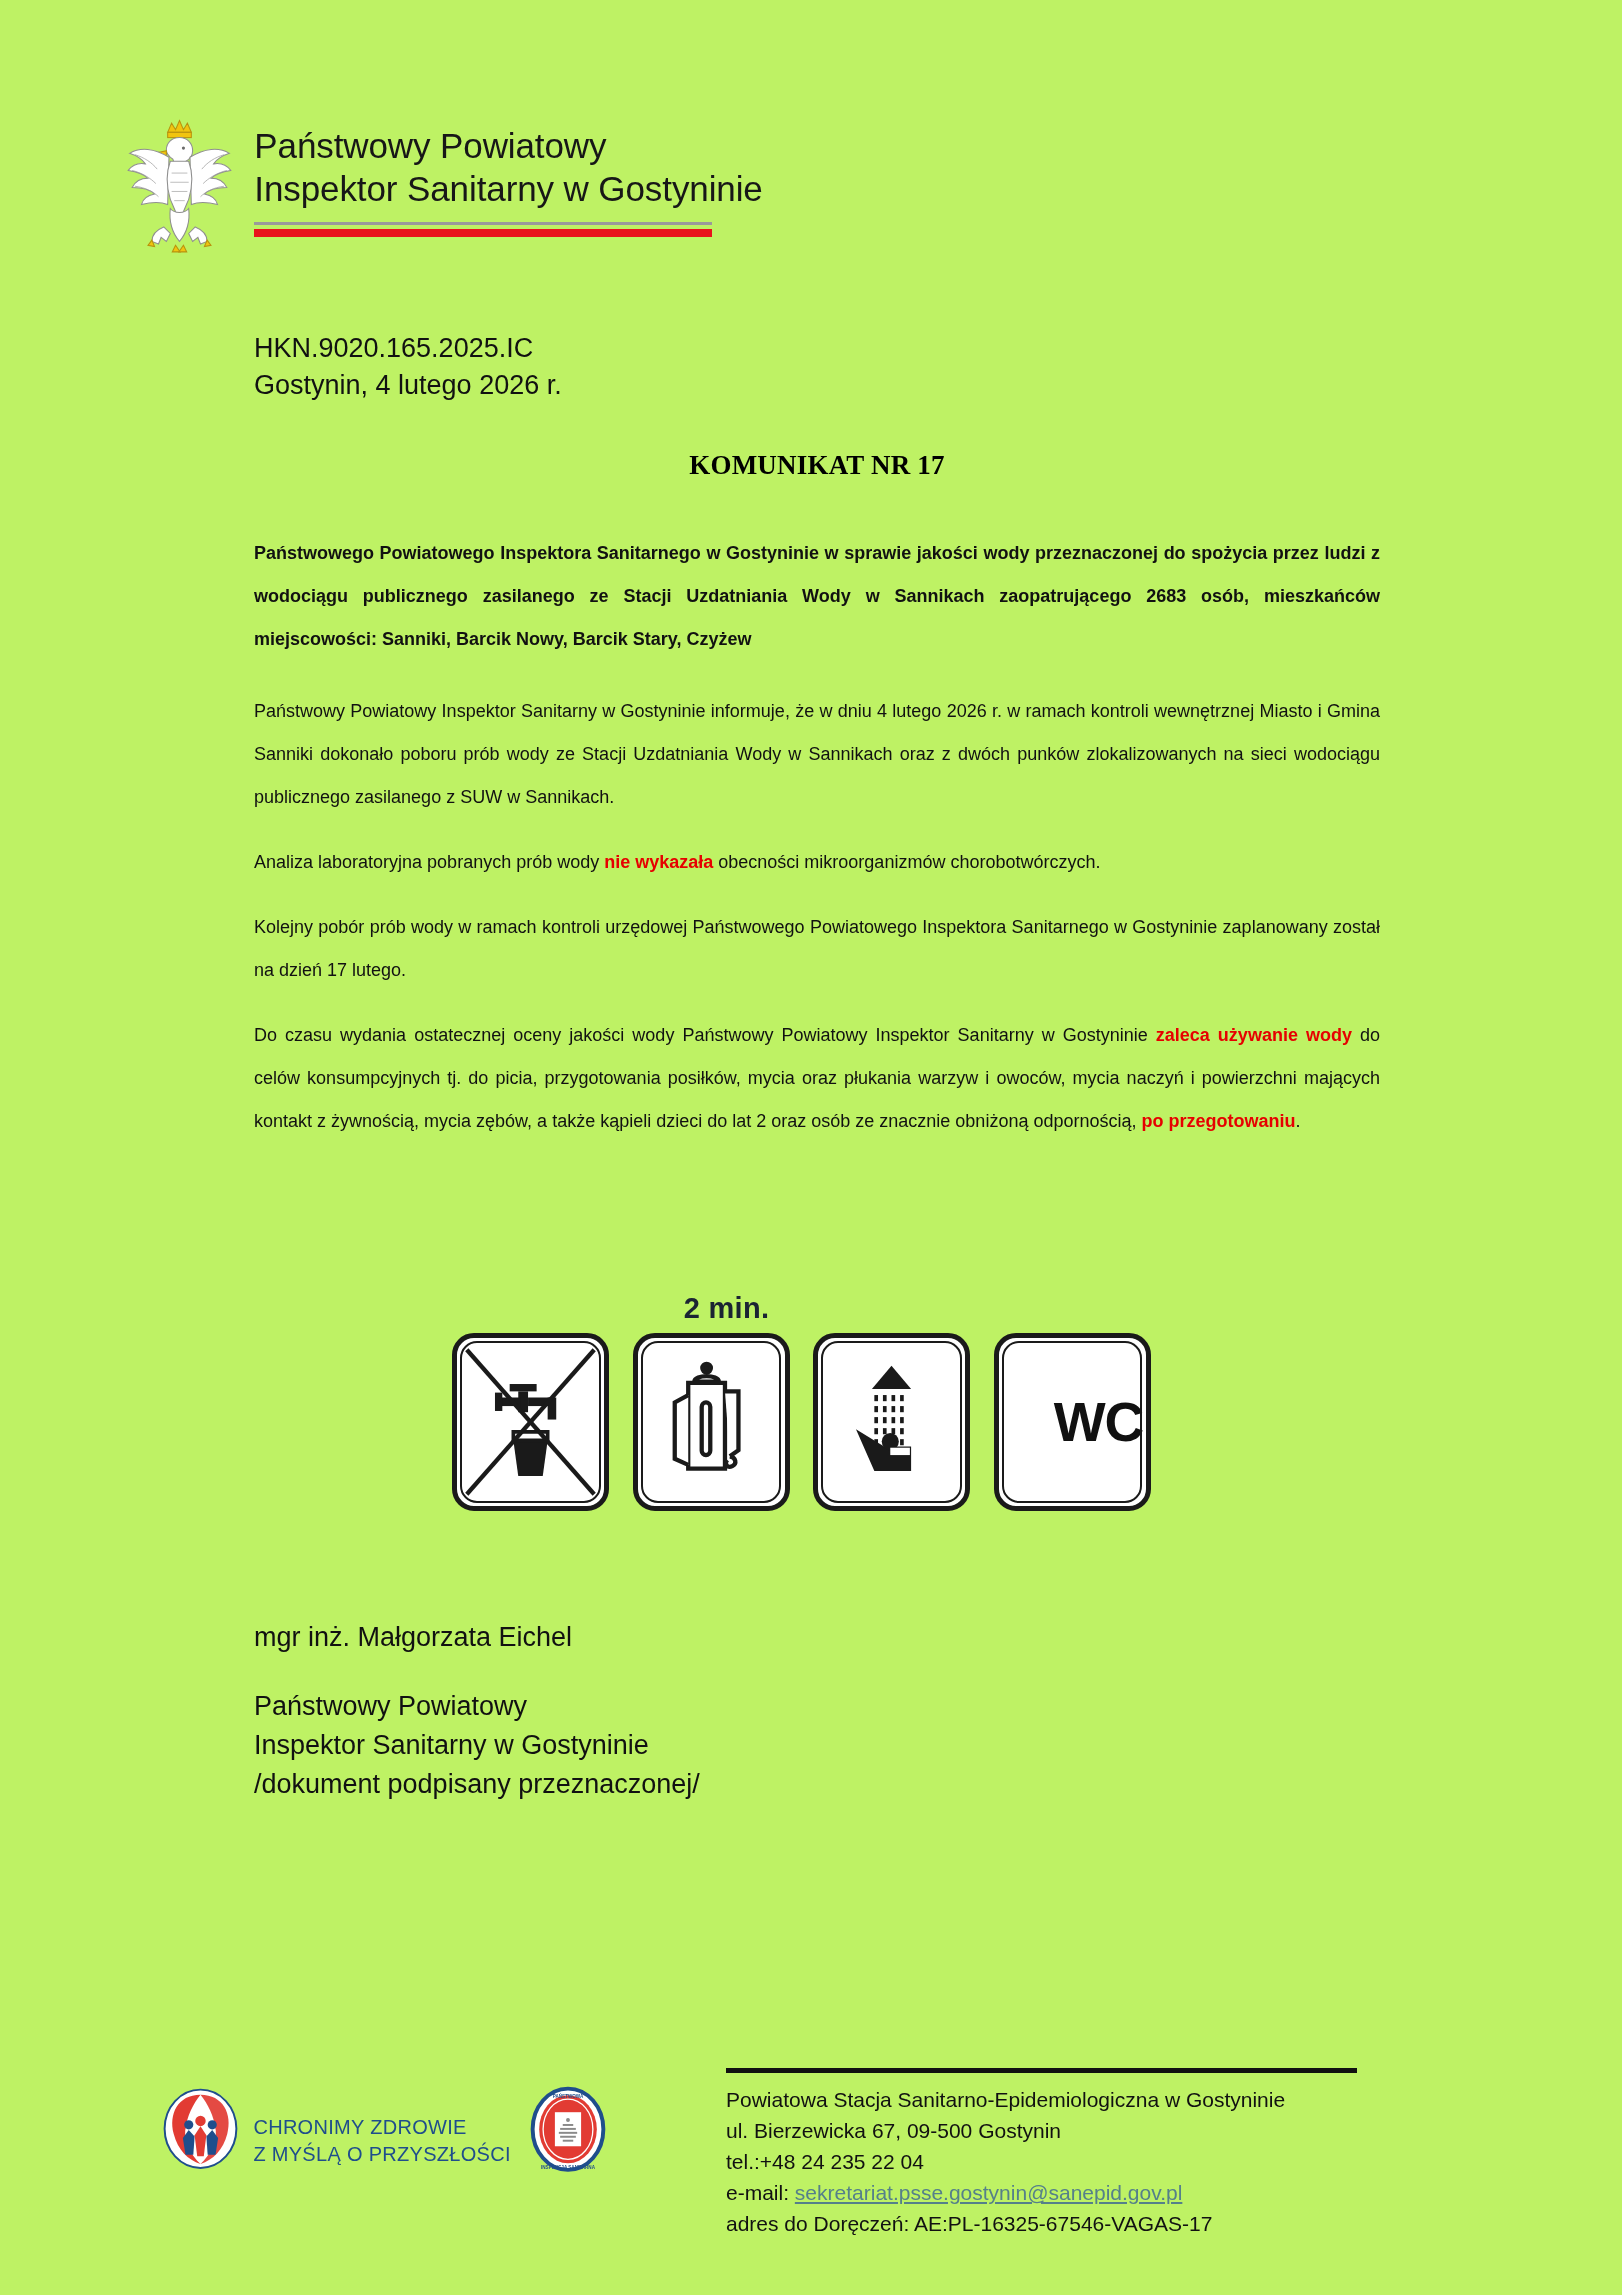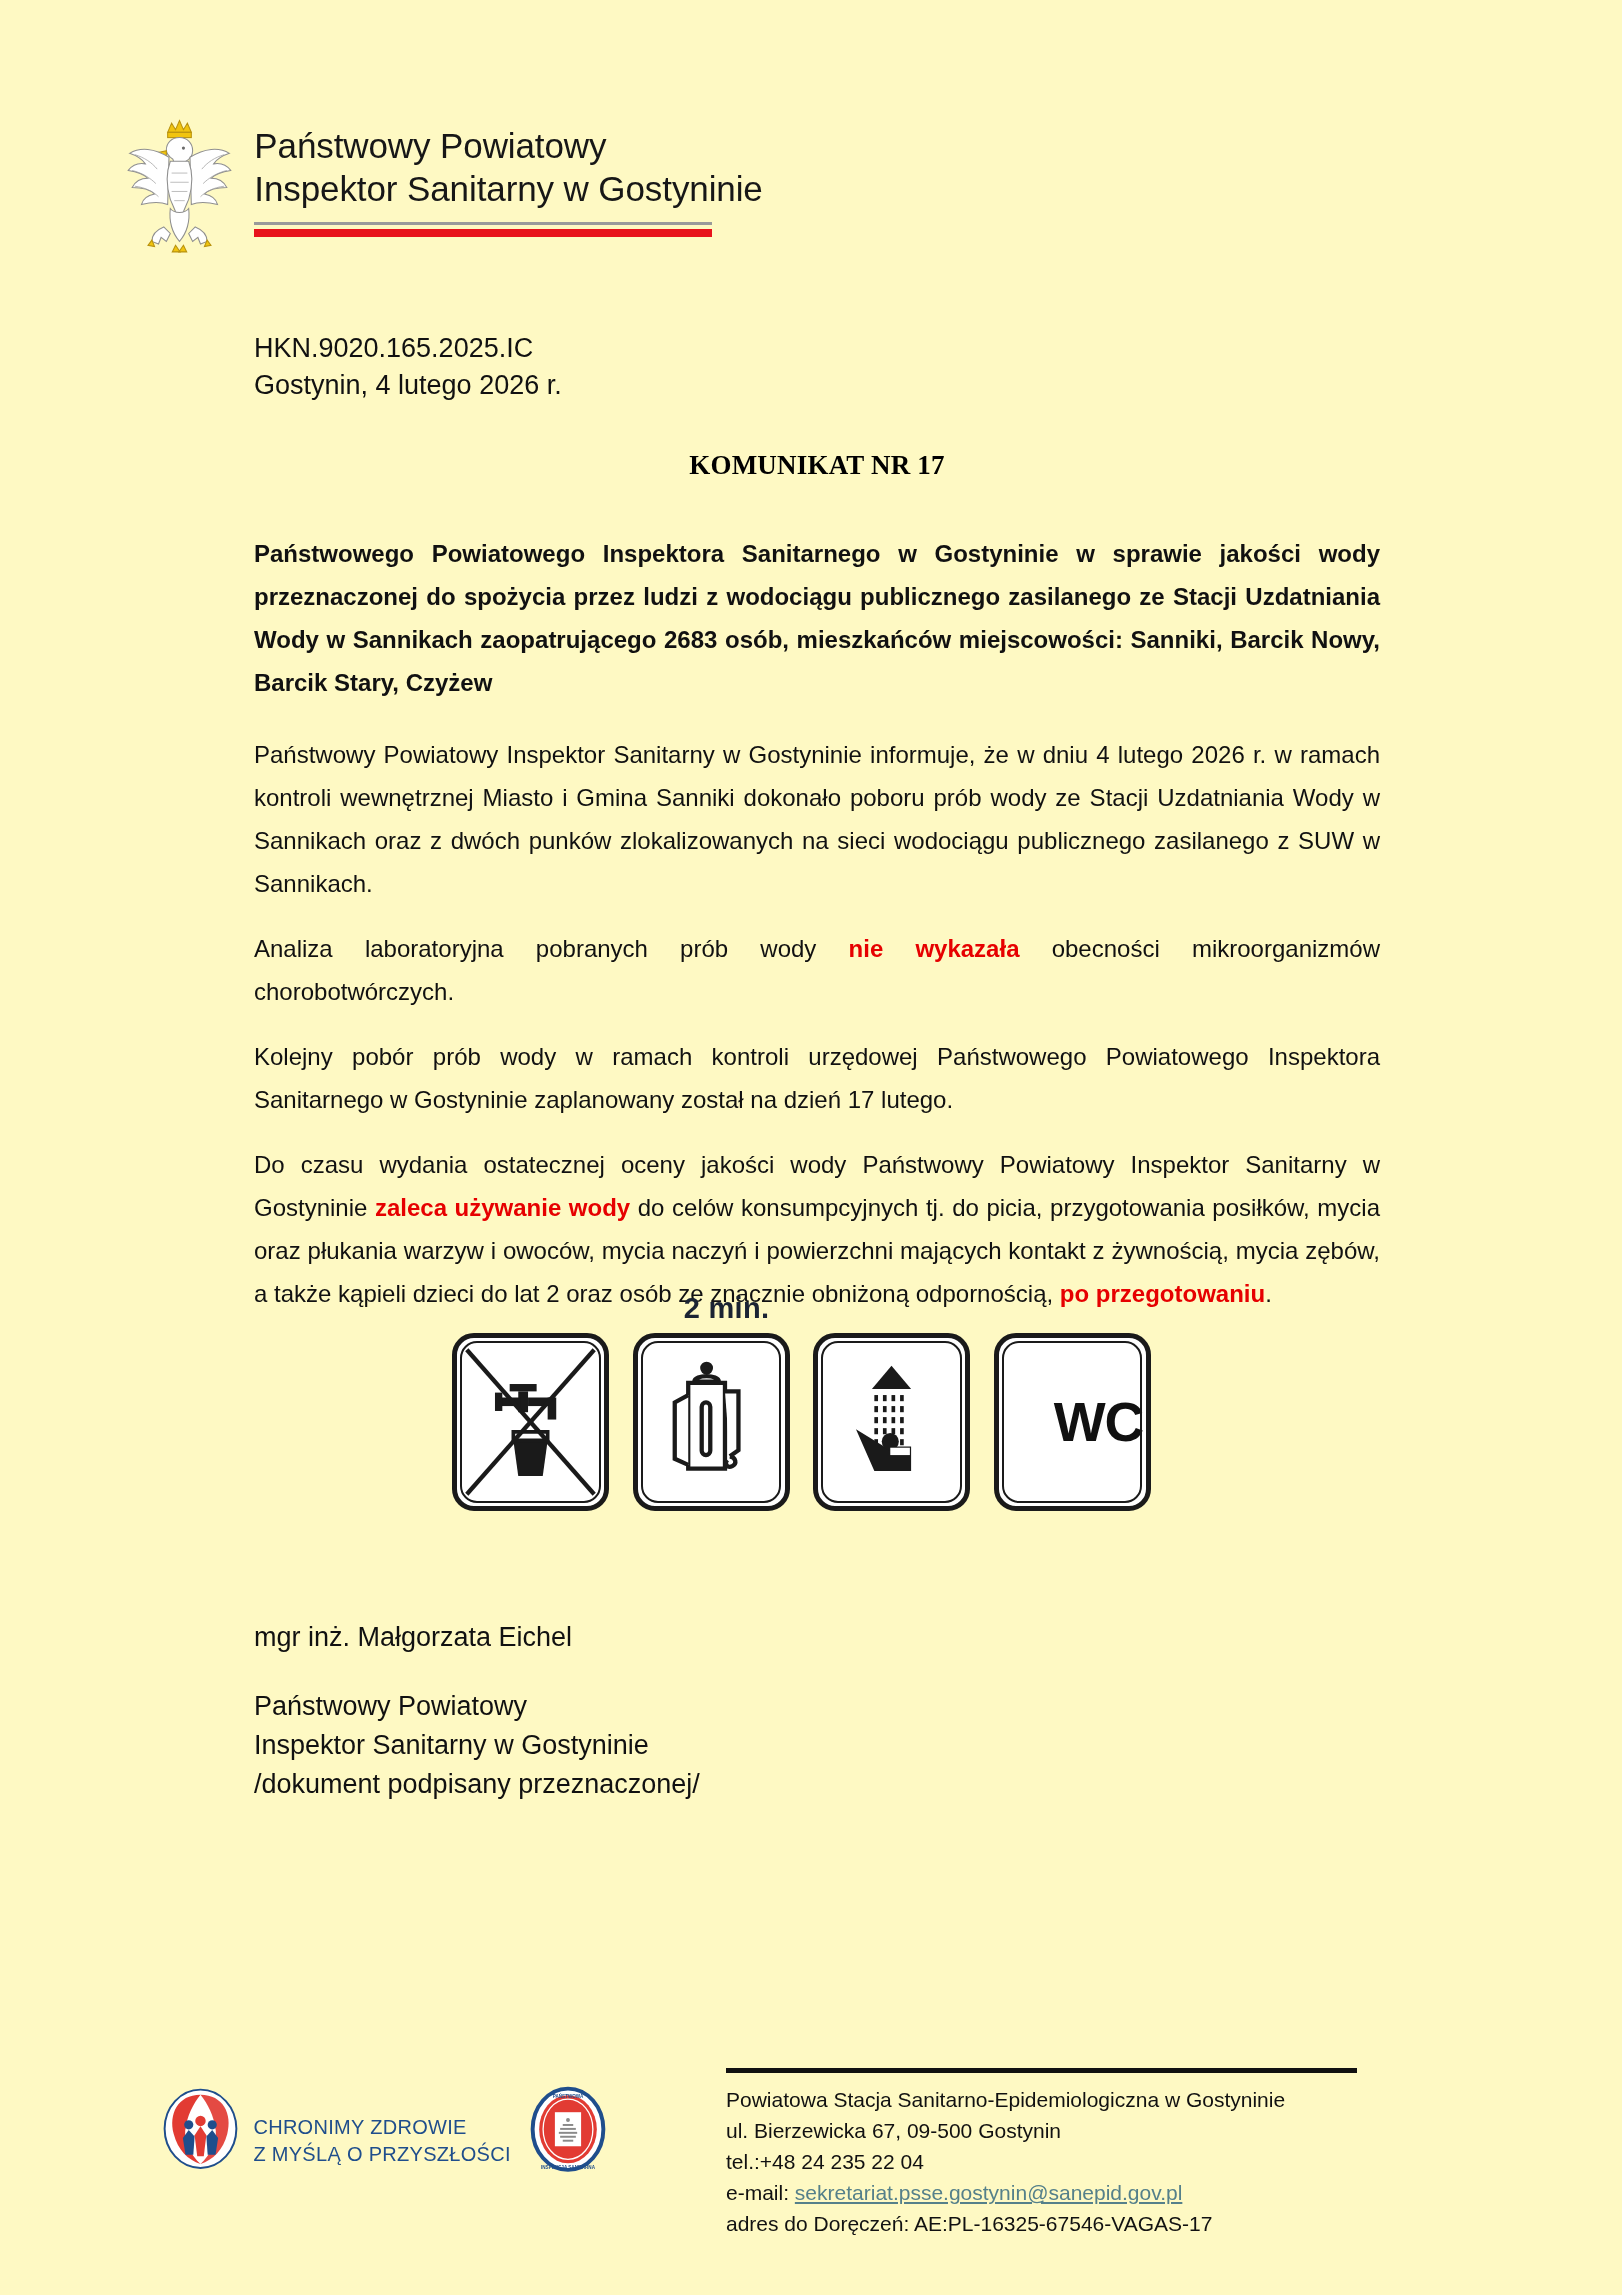--- a/index.html
+++ b/index.html
@@ -4,21 +4,21 @@
 <title>Komunikat</title>
 <style>
   html,body{margin:0;padding:0;background:#ffffff;}
   body{
     width:1623px;height:2295px;
     font-family:"Liberation Sans", sans-serif;
     color:#000000;
     position:relative;
     overflow:hidden;
   }
-  .page{position:relative;width:1623px;height:2295px;background:#fef9c3;}
+  .page{position:relative;width:1623px;height:2295px;background:#bef264;}
 
   
   .header{position:absolute;left:123px;top:110px;width:851px;height:157px;display:flex;align-items:flex-start;}
   .emblem{width:113px;height:152px;flex:0 0 113px;}
   .header-text{margin-left:18.3px;padding-top:14.4px;}
   .header-line{
     font-size:35px;line-height:43px;font-weight:400;color:#171717;
     letter-spacing:-0.1px;white-space:nowrap;
   }
   .rules{margin-top:11.8px;width:458px;}
@@ -26,21 +26,21 @@
   .rule-red{height:7.9px;background:#e8131b;width:458px;margin-top:4.6px;}
 
   
   .doc{position:absolute;left:254px;top:330px;width:1126px;}
   .refline{font-size:27px;line-height:37px;color:#111;}
   .komunikat{
     text-align:center;font-size:27px;font-weight:700;line-height:37px;
     margin-top:43px;letter-spacing:0.2px;font-family:Liberation Serif, serif;
   }
   p.para{
-    font-size:24px;line-height:43px;text-align:justify;text-justify:inter-word;
+    font-size:18px;line-height:43px;text-align:justify;text-justify:inter-word;
     margin:0 0 22px 0;color:#111;
   }
   p.lead{font-weight:700;margin-top:48px;margin-bottom:29px;}
   .red{color:#e60000;font-weight:700;}
   .redb{color:#e60000;font-weight:700;}
 
   
   .picto-wrap{position:absolute;left:452px;top:1292px;width:726px;height:236px;}
   .picto-min{
     position:absolute;left:196px;top:0;width:157px;text-align:center;

